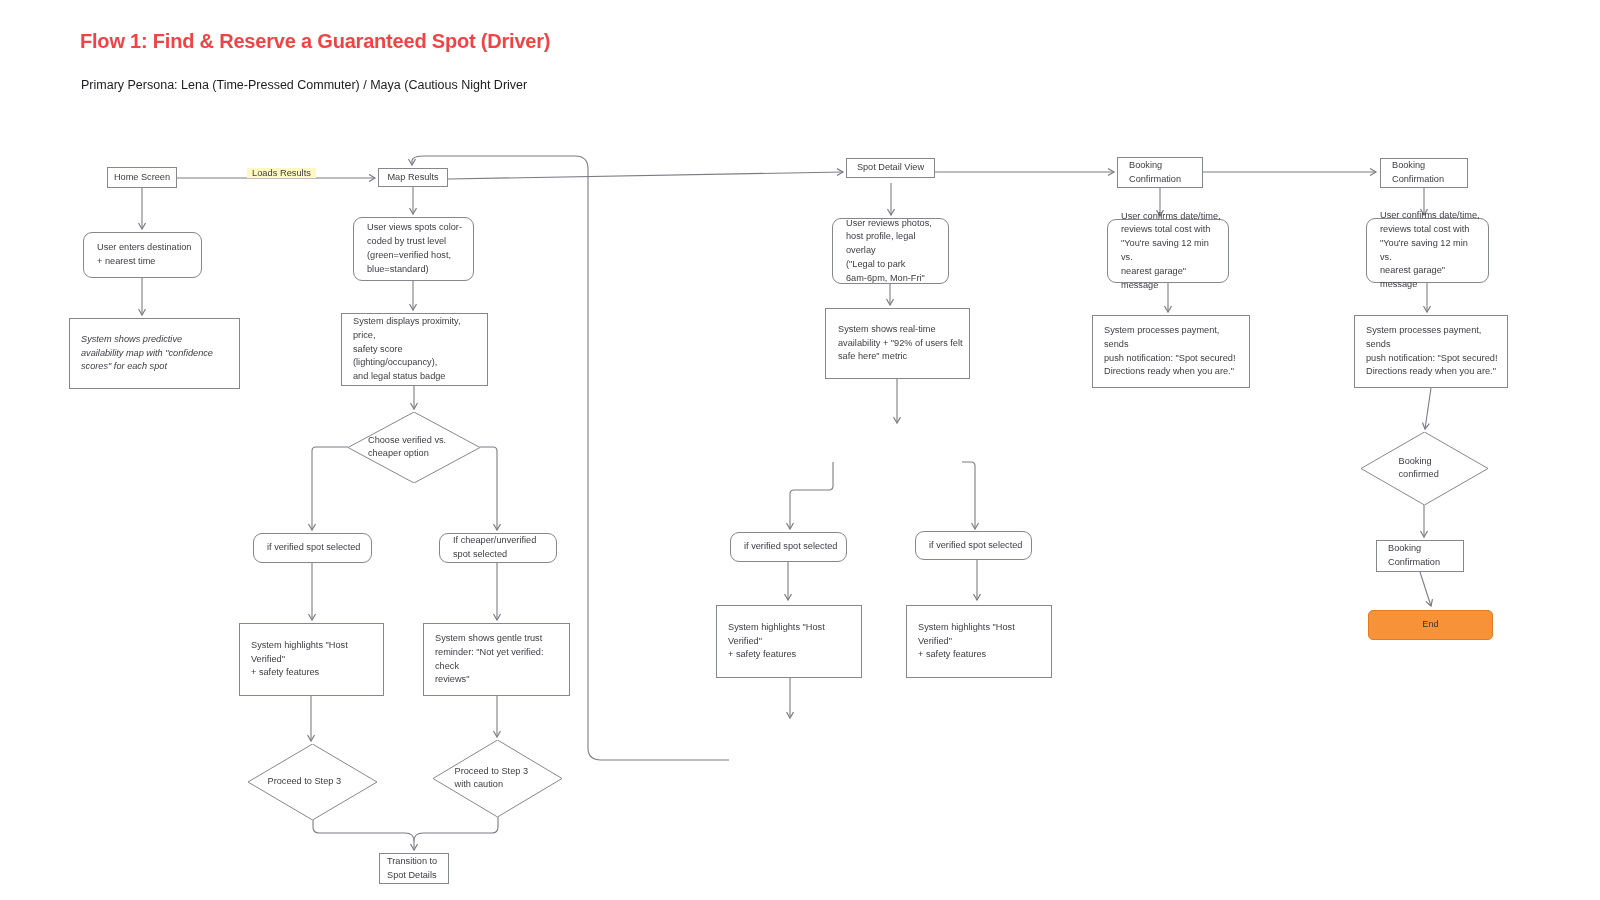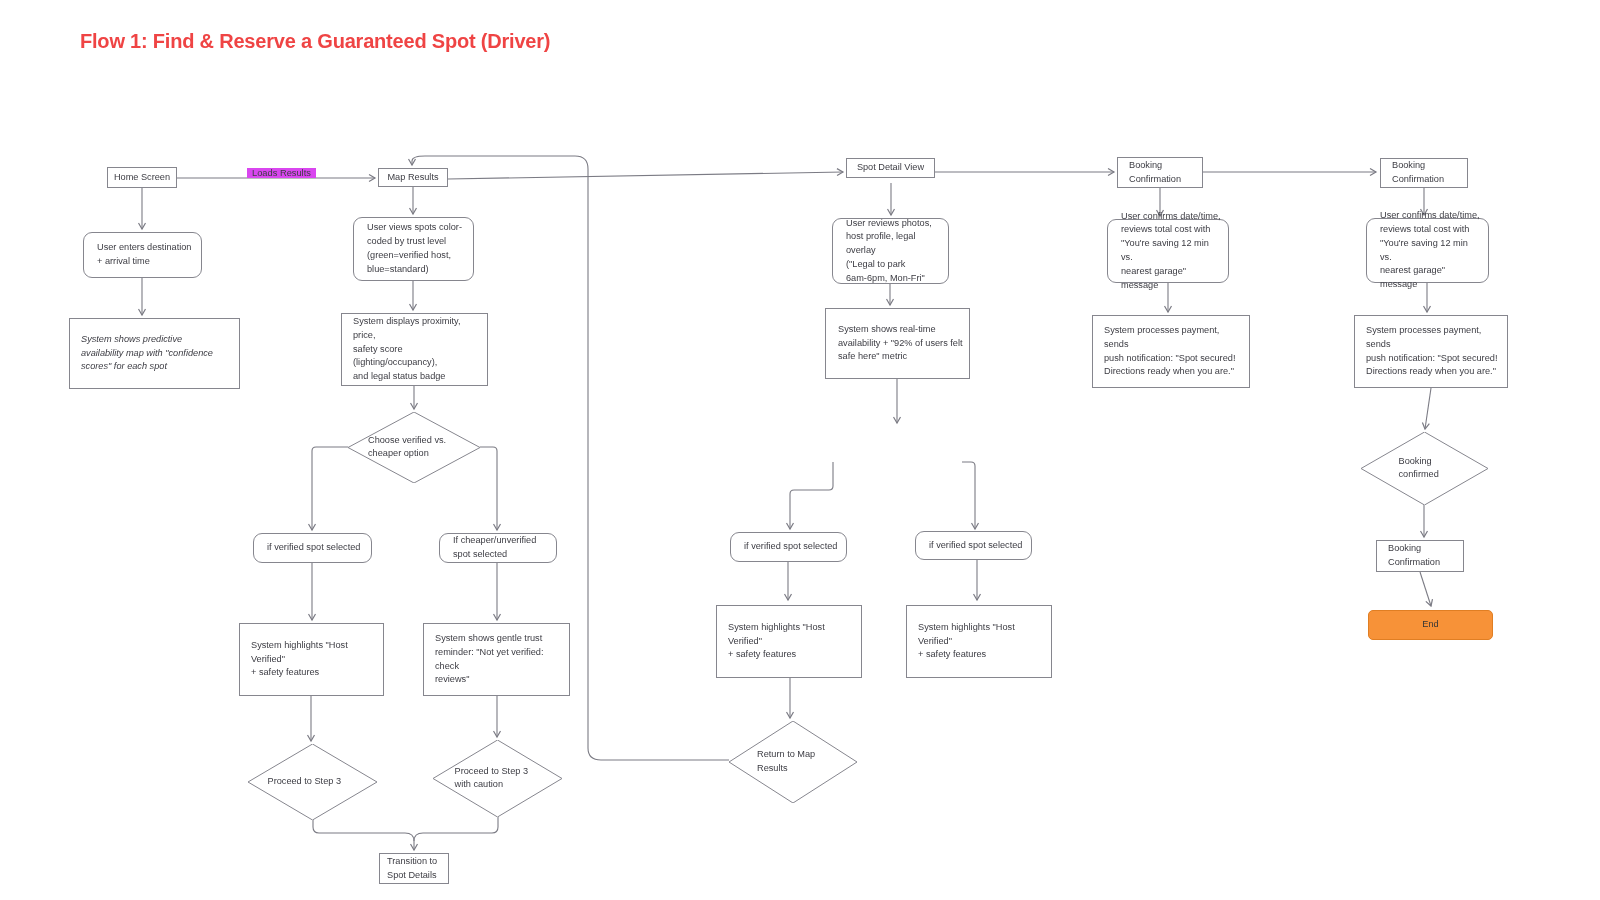--- a/index.html
+++ b/index.html
@@ -1,39 +1,40 @@
 <!DOCTYPE html>
 <html><head>
 <meta charset="utf-8">
 <style>
   html,body{margin:0;padding:0;background:#ffffff;width:1600px;height:900px;overflow:hidden;
     font-family:"Liberation Sans",sans-serif;}
   #canvas{position:relative;width:1600px;height:900px;background:#ffffff;}
   .title{position:absolute;left:80px;top:30px;font-size:20px;font-weight:700;color:#ef4444;letter-spacing:-0.2px;}
   .subtitle{position:absolute;left:81px;top:78px;font-size:12.5px;font-weight:400;color:#1c1c1f;}
   svg.edges{position:absolute;left:0;top:0;z-index:1;}
-  .edge-label{position:absolute;z-index:3;background:#d946ef;padding:0 5px;font-size:9.3px;color:#3c3c43;}
+  .edge-label{position:absolute;z-index:3;background:#fef9c3;padding:0 5px;font-size:9.3px;color:#3c3c43;}
   .node{position:absolute;z-index:2;box-sizing:border-box;background:#ffffff;border:1px solid #86868e;
     color:#3c3c43;font-size:9.2px;line-height:1.5;white-space:pre-line;display:flex;align-items:center;}
   .hdr{justify-content:center;text-align:center;}
   .pad{padding-left:11px;padding-right:6px;}
   .rounded{border-radius:9px;padding-left:13px;padding-right:6px;}
   .diamond{position:absolute;z-index:2;}
   .diamond svg{position:absolute;left:0;top:0;width:100%;height:100%;}
   .dlabel{position:absolute;left:50%;top:50%;transform:translate(-50%,-50%);font-size:9.2px;line-height:1.5;
     color:#3c3c43;white-space:pre-line;text-align:left;}
   .end-node{background:#f79238;border:1.4px solid #e07e23;border-radius:5px;color:#363636;
     justify-content:center;font-weight:400;}
 </style>
 </head>
 <body>
 
 <div id="canvas">
 
   <div class="title">Flow 1: Find &amp; Reserve a Guaranteed Spot (Driver)</div>
+  <div class="subtitle">Primary Persona: Lena (Time-Pressed Commuter) / Maya (Cautious Night Driver</div>
 
   <svg class="edges" width="1600" height="900">
     <defs>
       <marker id="arrow" viewBox="0 0 9 9" refX="7.5" refY="4.5" markerWidth="9" markerHeight="9" orient="auto" markerUnits="userSpaceOnUse">
         <path d="M1.5,1 L7.5,4.5 L1.5,8" fill="none" stroke="#7b7b84" stroke-width="1.2"></path>
       </marker>
     </defs>
     <g fill="none" stroke="#7b7b84" stroke-width="1.1">
       <path d="M142,188 L142,229" marker-end="url(#arrow)"></path>
       <path d="M142,278 L142,315" marker-end="url(#arrow)"></path>
@@ -68,21 +69,21 @@
       <path d="M1431,388 L1425,429" marker-end="url(#arrow)"></path>
       <path d="M1424,505 L1424,537" marker-end="url(#arrow)"></path>
       <path d="M1420,572 L1431,606" marker-end="url(#arrow)"></path>
     </g>
   </svg>
 
   <div class="edge-label" style="left:247px;top:168px;">Loads Results</div>
 
   <div class="node hdr" style="left:107px;top:167px;width:70px;height:21px;">Home Screen</div>
   <div class="node rounded" style="left:83px;top:232px;width:119px;height:46px;">User enters destination
-+ arrival time</div>
++ nearest time</div>
   <div class="node pad" style="left:69px;top:318px;width:171px;height:71px;font-style:italic;">System shows predictive
 availability map with "confidence
 scores" for each spot</div>
 
   <div class="node hdr" style="left:378px;top:168px;width:70px;height:19px;text-align:center;">Map Results</div>
   <div class="node rounded" style="left:353px;top:217px;width:121px;height:64px;">User views spots color-
 coded by trust level
 (green=verified host,
 blue=standard)</div>
   <div class="node pad" style="left:341px;top:313px;width:147px;height:73px;">System displays proximity, price,
@@ -133,27 +134,20 @@
 safe here" metric</div>
 
 
   <div class="node rounded" style="left:730px;top:532px;width:117px;height:30px;">if verified spot selected</div>
   <div class="node rounded" style="left:915px;top:531px;width:117px;height:29px;">if verified spot selected</div>
   <div class="node pad" style="left:716px;top:605px;width:146px;height:73px;">System highlights "Host Verified"
 + safety features</div>
   <div class="node pad" style="left:906px;top:605px;width:146px;height:73px;">System highlights "Host Verified"
 + safety features</div>
 
-  <div class="diamond" style="left:729px;top:721px;width:128px;height:82px;">
-    <svg viewBox="0 0 100 100" preserveAspectRatio="none">
-      <polygon points="50,0 100,50 50,100 0,50" fill="#ffffff" stroke="#86868e" stroke-width="1" vector-effect="non-scaling-stroke"></polygon>
-    </svg>
-    <div class="dlabel" style="width:72px;">Return to Map
-Results</div>
-  </div>
 
   <div class="node pad" style="left:1117px;top:157px;width:86px;height:31px;">Booking
 Confirmation</div>
   <div class="node rounded" style="left:1107px;top:219px;width:122px;height:64px;">User confirms date/time,
 reviews total cost with
 "You're saving 12 min vs.
 nearest garage" message</div>
   <div class="node pad" style="left:1092px;top:315px;width:158px;height:73px;">System processes payment, sends
 push notification: "Spot secured!
 Directions ready when you are."</div>

